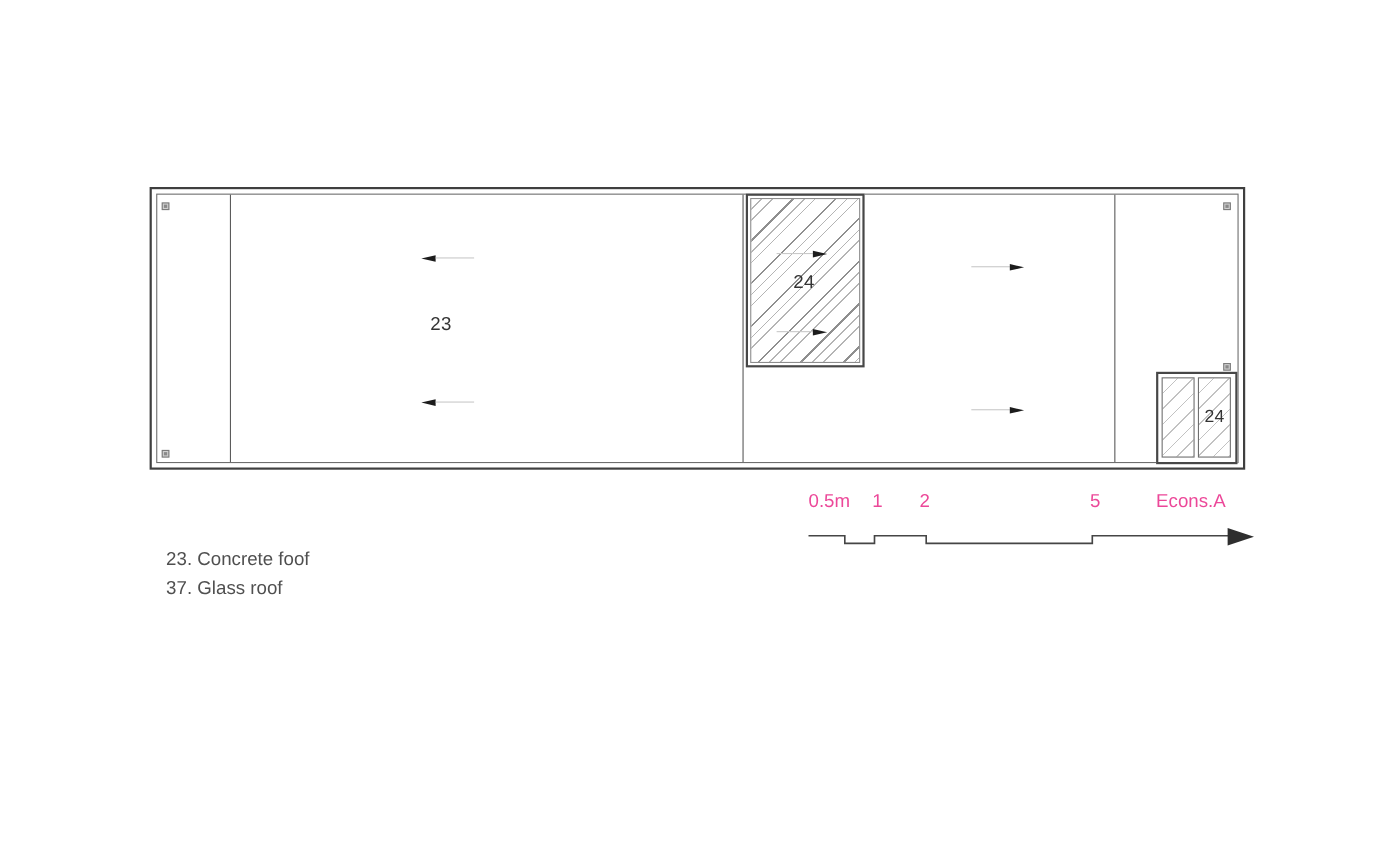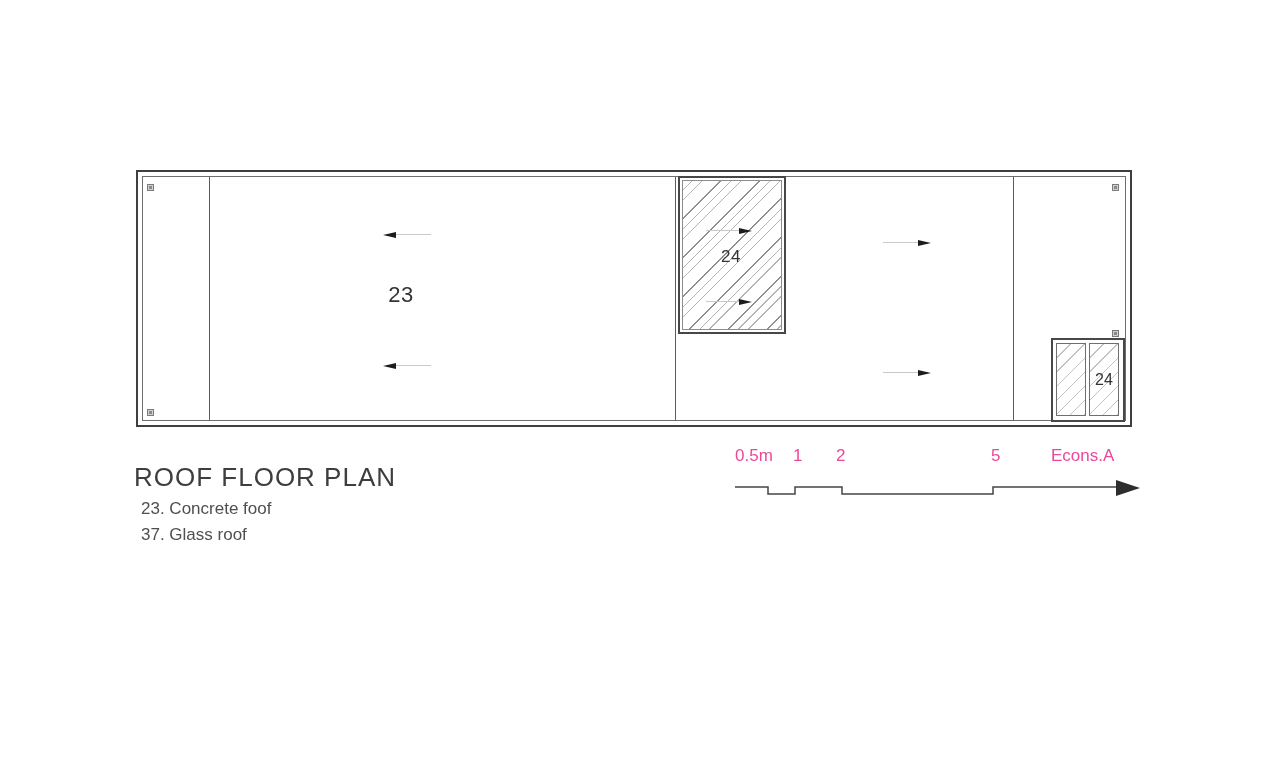--- a/index.html
+++ b/index.html
@@ -25,21 +25,21 @@
     border:1px solid #7c7c7c; background:#d0d0d0;
   }
   .marker::after {
     content:""; position:absolute; left:1px; top:1px; width:3px; height:3px;
     background:#8a8a8a;
   }
 
   
   .area-label {
     position:absolute; transform:translate(-50%,-50%);
-    font-size:22px; color:#343434; letter-spacing:0.5px;
+    font-size:17px; color:#343434; letter-spacing:0.5px;
   }
 
   
   .arrow { position:absolute; display:flex; align-items:center; height:7px; }
   .arrow .shaft { width:35px; height:1px; background:#c9c9c9; }
   .arrow .head-left {
     width:0; height:0; border-top:3px solid transparent;
     border-bottom:3px solid transparent; border-right:13px solid #1c1c1c;
   }
   .arrow .head-right {
@@ -75,21 +75,21 @@
   }
   .pane-left { left:3px; }
   .pane-right { left:36px; }
   .pane .pane-label { font-size:16px; color:#343434; }
 
   
   .title {
     position:absolute; left:134px; top:462px;
     font-size:26px; letter-spacing:1px; color:#3e3e3e;
   }
-  .legend-item { position:absolute; left:141px; font-size:17px; color:#4f4f4f; }
+  .legend-item { position:absolute; left:151px; font-size:17px; color:#4f4f4f; }
   .legend-item.l1 { top:499px; }
   .legend-item.l2 { top:525px; }
 
   
   .scale-svg { position:absolute; left:728px; top:462px; }
   .scale-label { position:absolute; top:446px; font-size:17px; color:#ec4899; }
 </style>
 </head>
 <body>
 
@@ -141,21 +141,20 @@
     </div>
 
     <div class="skylight-small">
       <div class="pane pane-left"></div>
       <div class="pane pane-right">
         <span class="pane-label">24</span>
       </div>
     </div>
   </div>
 
-  <div class="title">ROOF FLOOR PLAN</div>
   <div class="legend-item l1">23. Concrete foof</div>
   <div class="legend-item l2">37. Glass roof</div>
 
   <svg class="scale-svg" width="420" height="44" viewBox="0 0 420 44">
     <path d="M7 25 H40 V32 H67 V25 H114 V32 H265 V25 H396" fill="none" stroke="#454545" stroke-width="1.5"></path>
     <polygon points="388,18 412,26 388,34" fill="#2e2e2e"></polygon>
   </svg>
   <span class="scale-label" style="left:735px">0.5m</span>
   <span class="scale-label" style="left:793px">1</span>
   <span class="scale-label" style="left:836px">2</span>

